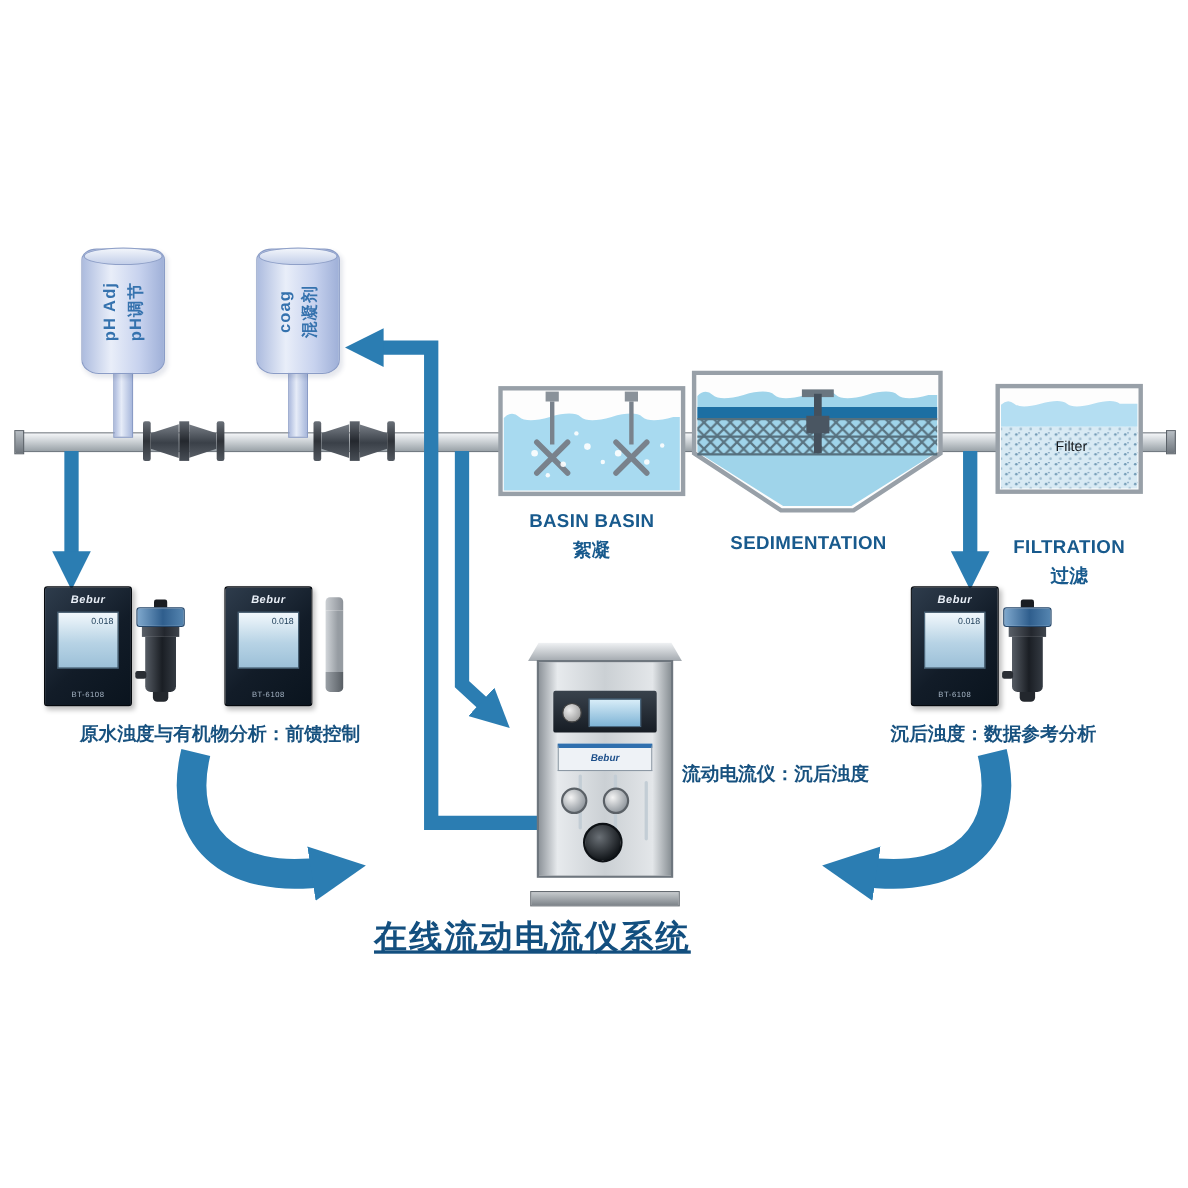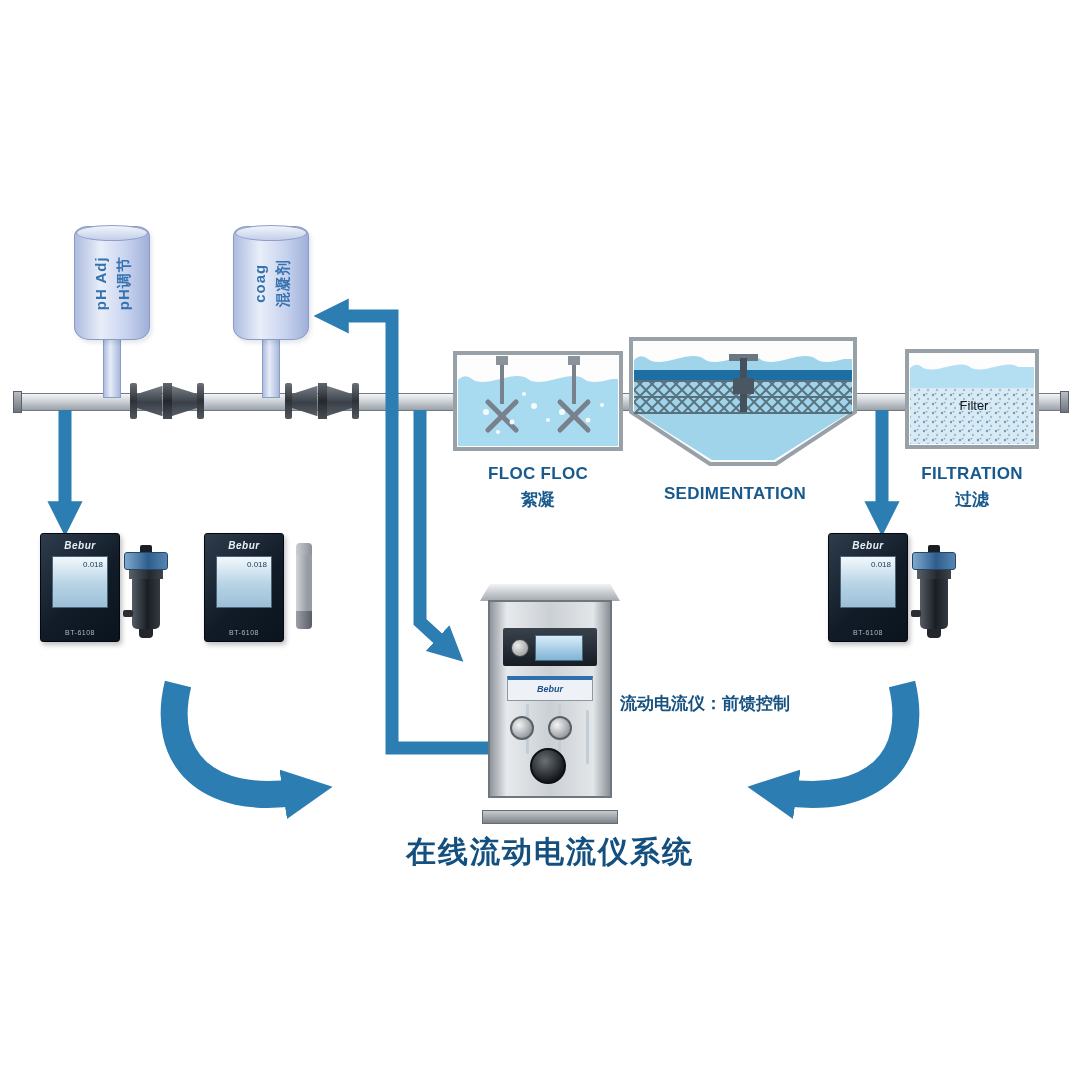--- a/index.html
+++ b/index.html
@@ -51,22 +51,22 @@
   
   .unitsvg { position:absolute; z-index:3; }
   .floc-svg { left:452px; top:350px; }
   .sed-svg  { left:628px; top:336px; }
   .filt-svg { left:904px; top:348px; }
   
   .unit-label { position:absolute; text-align:center; z-index:3; color:#185a8d; font-weight:bold; }
   .ul-en { font-size:17px; letter-spacing:.3px; }
   .ul-zh { font-size:17px; margin-top:4px; }
   .caption { position:absolute; z-index:4; font-size:17px; font-weight:bold; color:#17517f; text-align:center; }
-  .main-title { position:absolute; left:340px; top:832px; width:420px; z-index:4; text-align:center;
-    font-size:30px; font-weight:bold; color:#134f7f; letter-spacing:2px; }
+  .main-title { position:absolute; left:340px; top:832px; width:420px; z-index:4; 
+    font-size:30px; font-weight:bold; color:#134f7f; letter-spacing:2px;text-decoration:underline; }
   
   .controller {
     position:absolute; width:78px; height:107px; z-index:3; border-radius:3px;
     background:linear-gradient(135deg,#2e3c4c,#121c28 55%,#0a141e);
     border:1px solid #05090e; box-shadow:2px 3px 5px rgba(0,0,0,.25);
   }
   .ctrl-brand { margin-top:6px; text-align:center; font-size:10px; font-weight:bold; font-style:italic; color:#e9eff7; letter-spacing:.5px; }
   .ctrl-screen {
     margin:5px auto 10px; width:56px; height:52px;
     background:linear-gradient(#f2f8fc,#b7d3e5 55%,#9cc0d8); border:1px solid #4a6478;
@@ -231,27 +231,27 @@
       </pattern>
     </defs>
     <rect x="3" y="3" width="130" height="96" fill="#fdfdfd" stroke="#98a0a8" stroke-width="4"></rect>
     <path d="M6,20 Q12,14 18,19 T42,19 T66,19 T90,19 T114,19 L130,19 L130,40 L6,40 Z" fill="#b4def2"></path>
     <rect x="6" y="40" width="124" height="56" fill="#d8eaf4"></rect>
     <rect x="6" y="40" width="124" height="56" fill="url(#sandpat)"></rect>
     <text x="70" y="62" text-anchor="middle" font-size="13" fill="#15191d">Filter</text>
   </svg>
 
   <div class="unit-label" style="left:452px; top:464px; width:172px;">
-    <div class="ul-en">FLOC FLOC</div>
+    <div class="ul-en">BASIN BASIN</div>
     <div class="ul-zh">絮凝</div>
   </div>
   <div class="unit-label" style="left:620px; top:484px; width:230px;">
     <div class="ul-en">SEDIMENTATION</div>
   </div>
-  <div class="unit-label" style="left:904px; top:464px; width:136px;">
+  <div class="unit-label" style="left:904px; top:488px; width:136px;">
     <div class="ul-en">FILTRATION</div>
     <div class="ul-zh">过滤</div>
   </div>
 
   <div class="controller" style="left:40px; top:533px;">
     <div class="ctrl-brand">Bebur</div>
     <div class="ctrl-screen">
       <span>0.018</span>
     </div>
     <div class="ctrl-model">BT-6108</div>
@@ -270,54 +270,56 @@
     <div class="ctrl-screen">
       <span>0.018</span>
     </div>
     <div class="ctrl-model">BT-6108</div>
   </div>
   <div class="probe">
     <div class="p-top"></div>
     <div class="p-body"></div>
     <div class="p-tip"></div>
   </div>
+  <div class="caption" style="left:20px; top:656px; width:360px;">原水浊度与有机物分析：前馈控制</div>
 
   <div class="controller" style="left:828px; top:533px;">
     <div class="ctrl-brand">Bebur</div>
     <div class="ctrl-screen">
       <span>0.018</span>
     </div>
     <div class="ctrl-model">BT-6108</div>
   </div>
   <div class="sensor" style="left:912px; top:545px;">
     <div class="sn-knob"></div>
     <div class="sn-cap"></div>
     <div class="sn-neck"></div>
     <div class="sn-body">
       <div class="sn-nozzle"></div>
     </div>
     <div class="sn-tip"></div>
   </div>
+  <div class="caption" style="left:758px; top:656px; width:290px;">沉后浊度：数据参考分析</div>
 
   <div class="cabinet">
     <div class="cab-crown"></div>
     <div class="cab-body">
       <div class="cab-instrument">
         <div class="cab-dial"></div>
         <div class="cab-screen"></div>
       </div>
       <div class="cab-bebur">
         <span>Bebur</span>
       </div>
       <div class="cab-tube t1"></div>
       <div class="cab-tube t2"></div>
       <div class="cab-tube t3"></div>
       <div class="cab-pump pump-1"></div>
       <div class="cab-pump pump-2"></div>
       <div class="cab-stirrer"></div>
     </div>
     <div class="cab-base"></div>
   </div>
-  <div class="caption" style="left:620px; top:692px; width:220px; text-align:left;">流动电流仪：前馈控制</div>
+  <div class="caption" style="left:620px; top:692px; width:220px; text-align:left;">流动电流仪：沉后浊度</div>
 
   <div class="main-title">在线流动电流仪系统</div>
 
 </div>
 
 </body></html>

